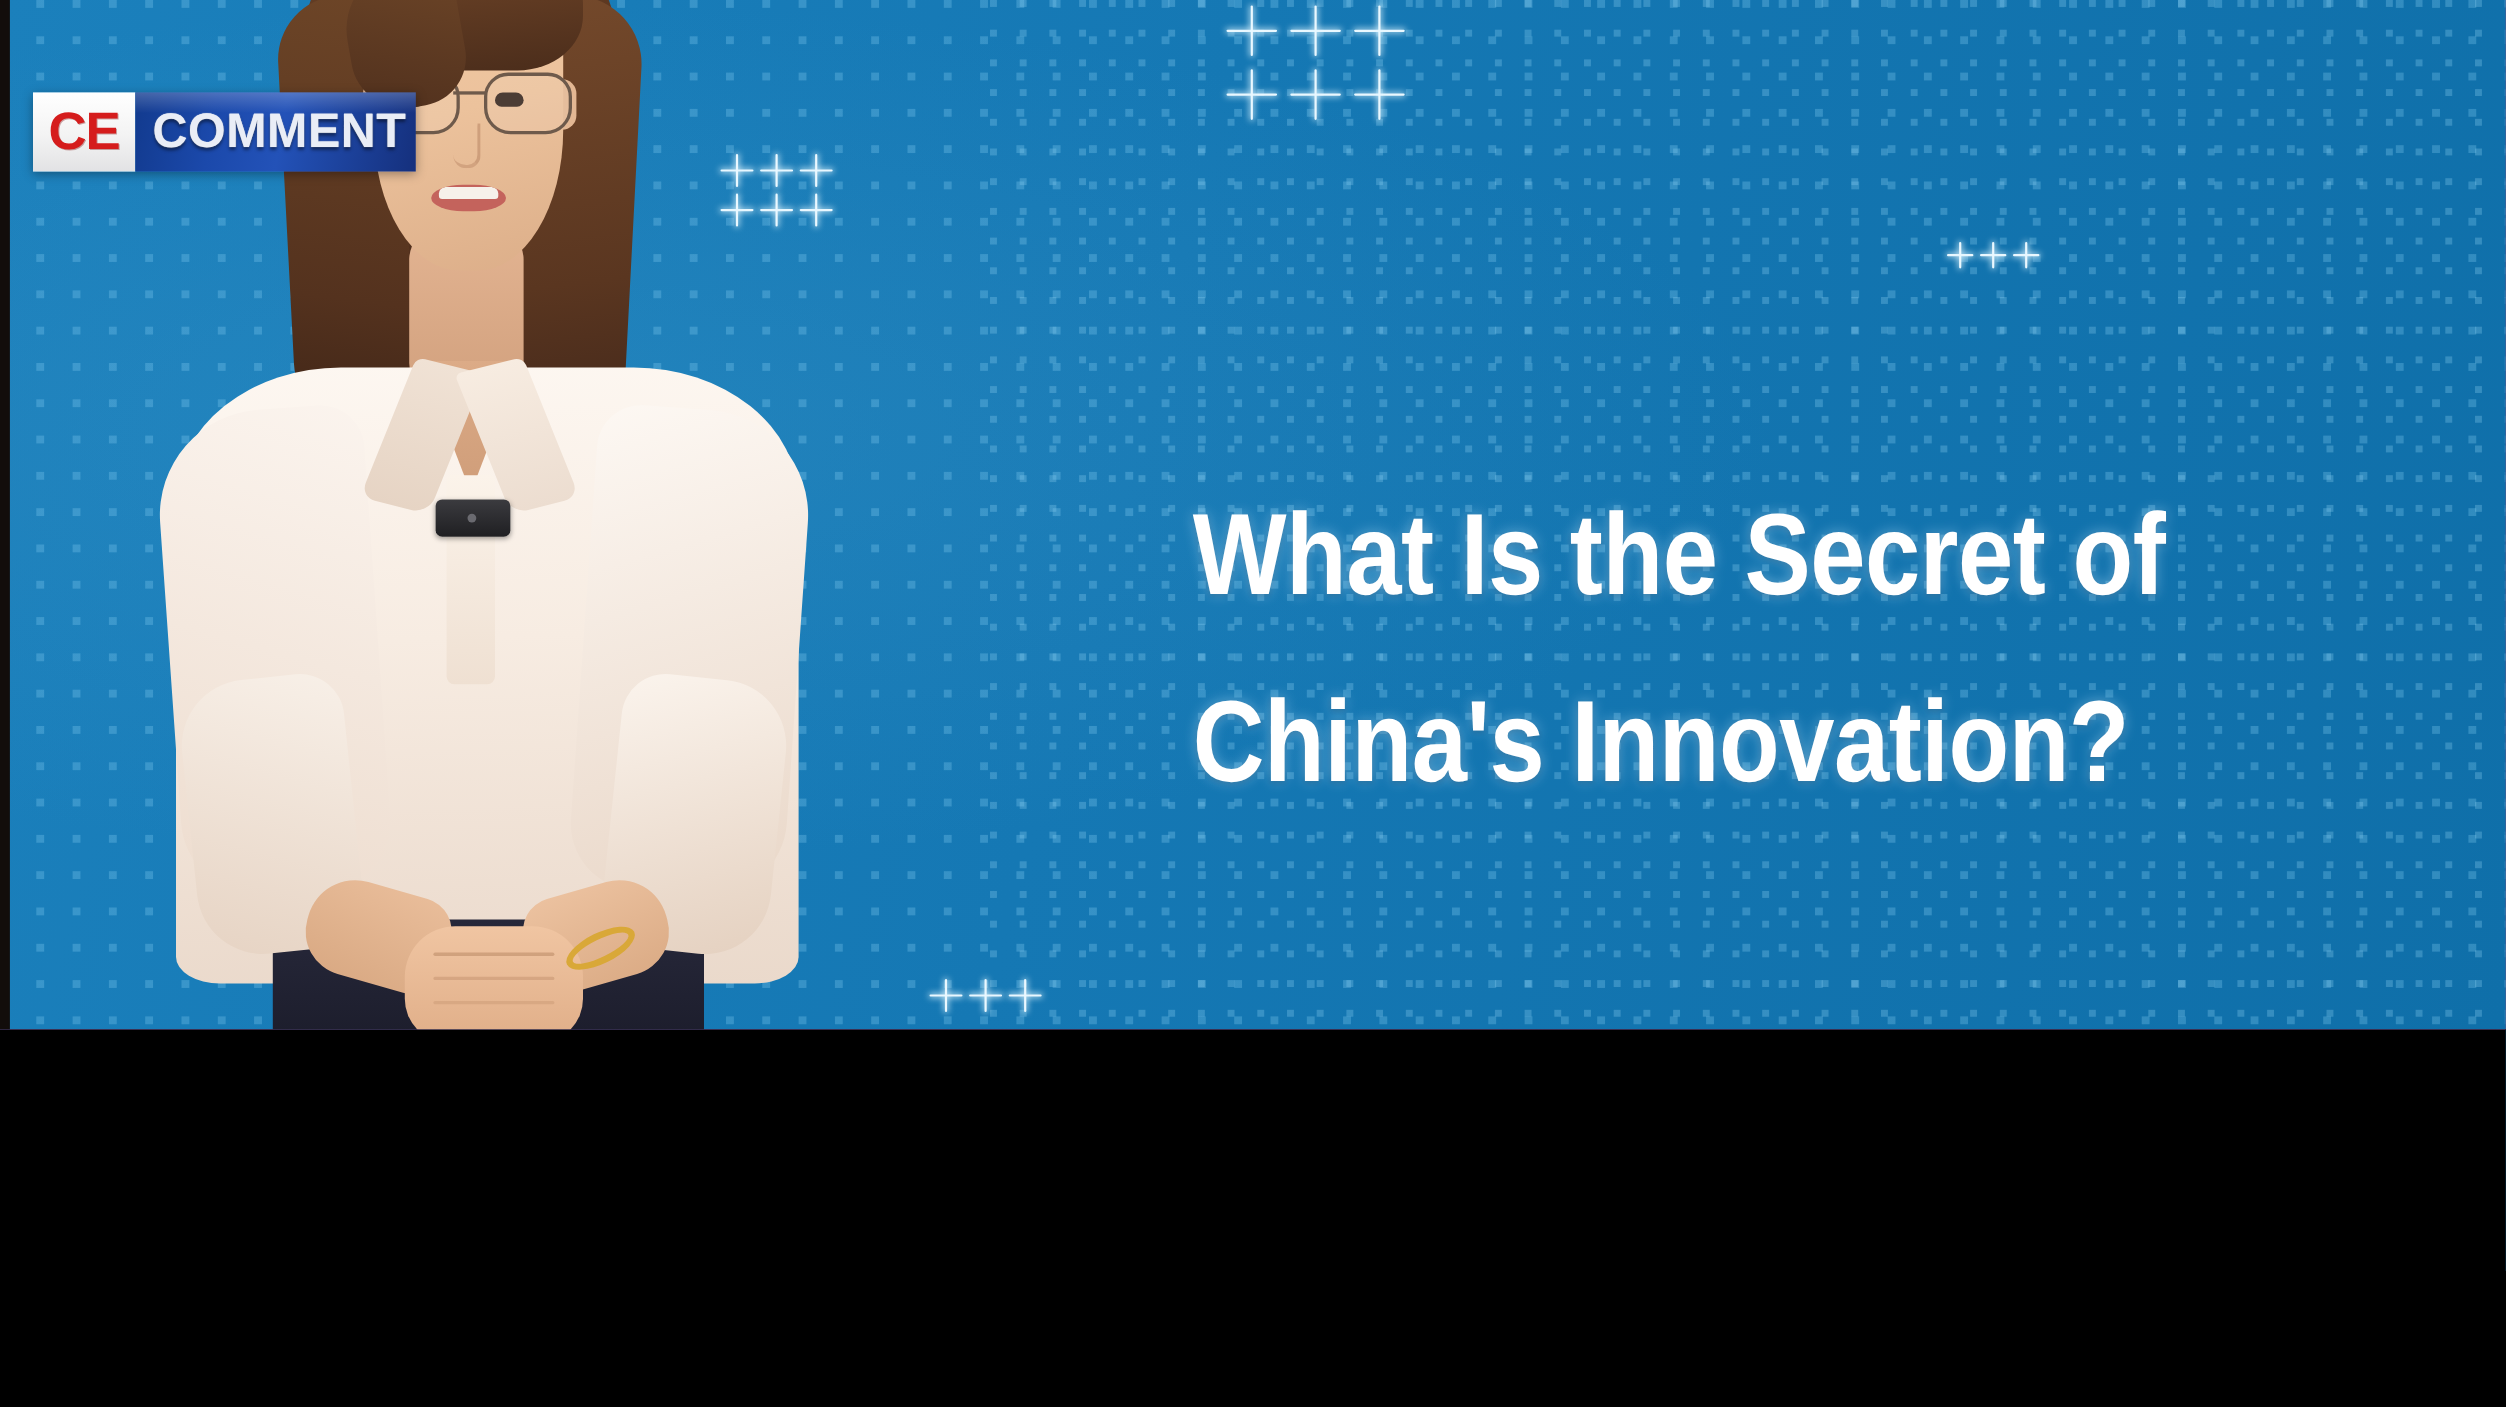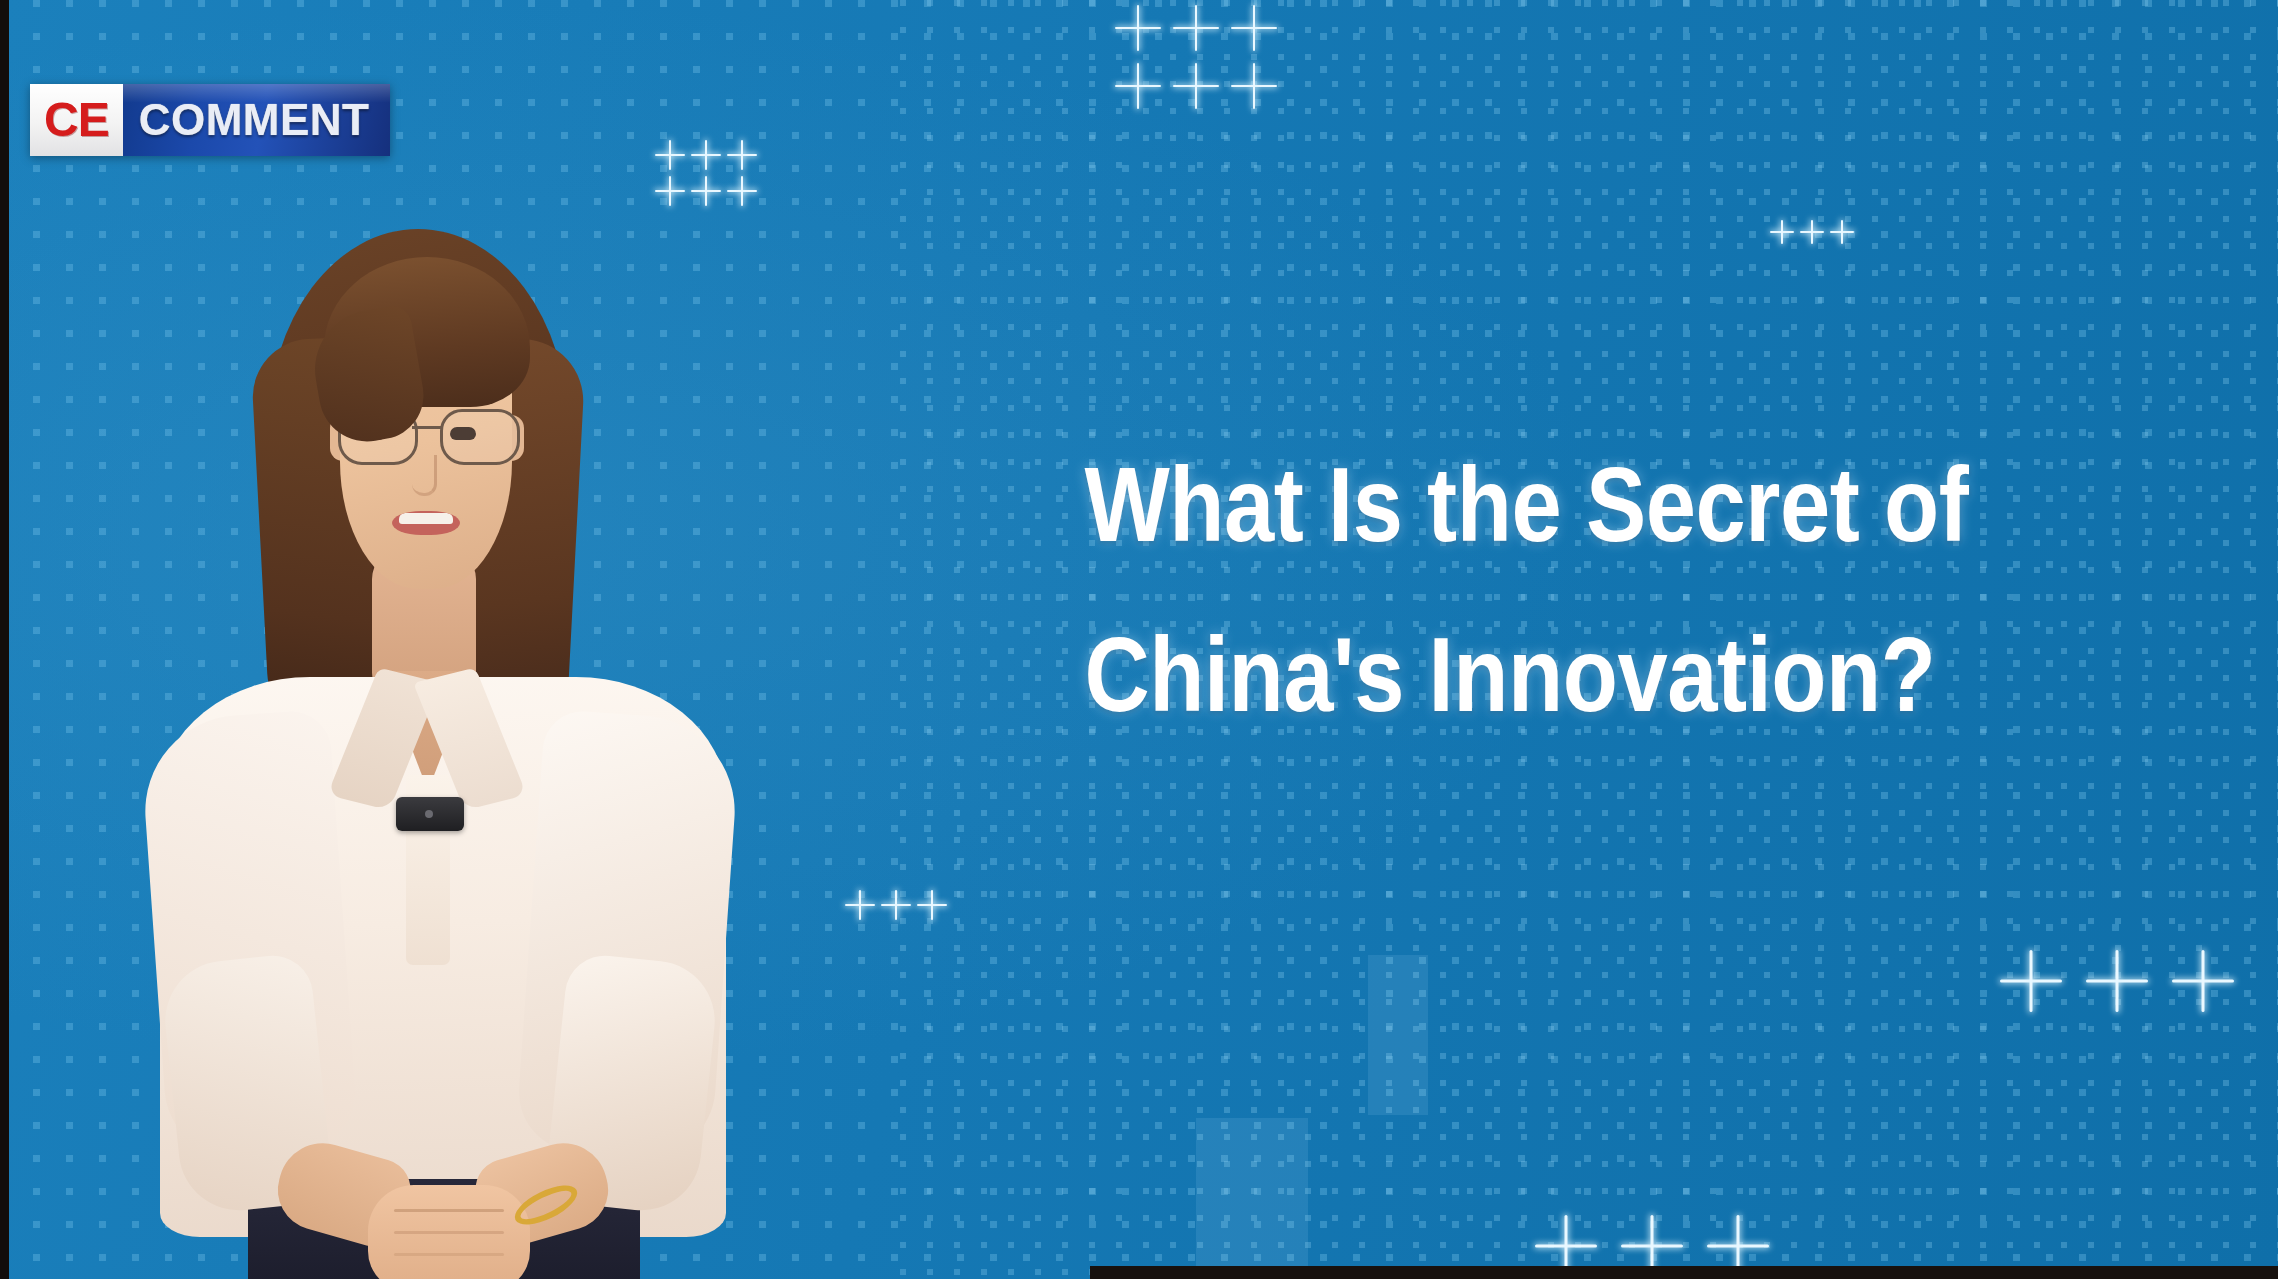--- a/index.html
+++ b/index.html
@@ -7,21 +7,21 @@
     padding: 0;
     background: #000;
   }
   body {
     font-family: "Liberation Sans", sans-serif;
   }
 
   #stage {
     position: relative;
     width: 2278px;
-    height: 1279px;
+    height: 936px;
     overflow: hidden;
     background: #ec4899;
   }
 
   
   .bg-base {
     position: absolute;
     inset: 0;
     background: #1679b6;
     background-image:
@@ -117,21 +117,21 @@
     letter-spacing: -1px;
     line-height: 1;
     text-shadow: 1px 1px 0 rgba(120,0,0,0.35);
   }
   .logo-word {
     background:
       linear-gradient(180deg, rgba(255,255,255,0.22) 0%, rgba(255,255,255,0) 26%),
       linear-gradient(100deg, #123a8e 0%, #1b49ab 28%, #2352b8 52%, #15307d 100%);
     display: flex;
     align-items: center;
-    padding: 0 20px 0 16px;
+    padding: 0 8px 0 16px;
   }
   .logo-word span {
     color: #e9edf6;
     font-family: "Liberation Sans", sans-serif;
     font-weight: 700;
     font-size: 44px;
     letter-spacing: 0.5px;
     line-height: 1;
     text-shadow: 0 2px 3px rgba(0,0,0,0.45), 0 0 1px #fff;
   }

